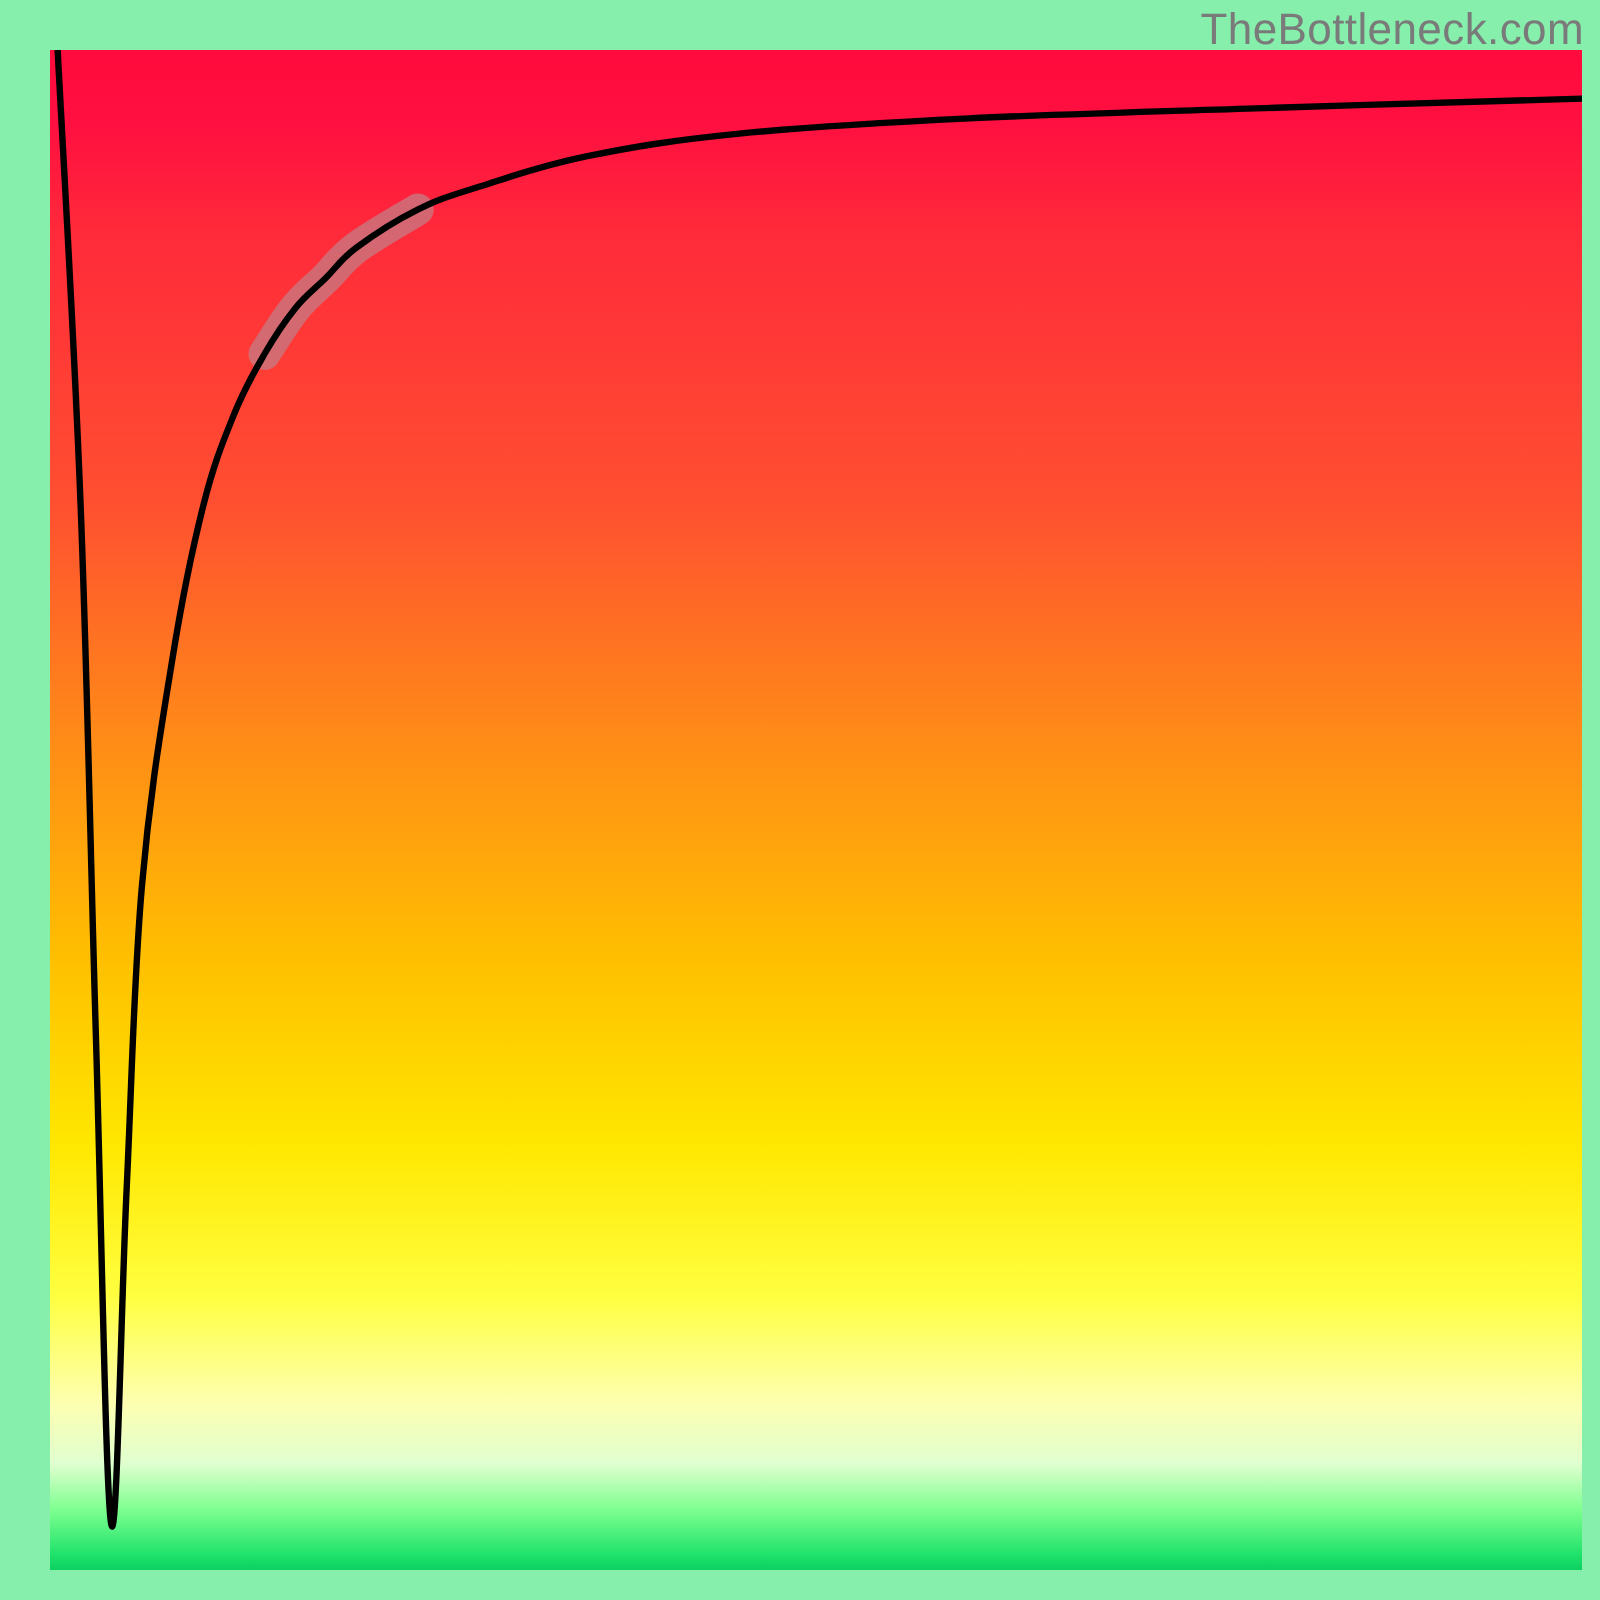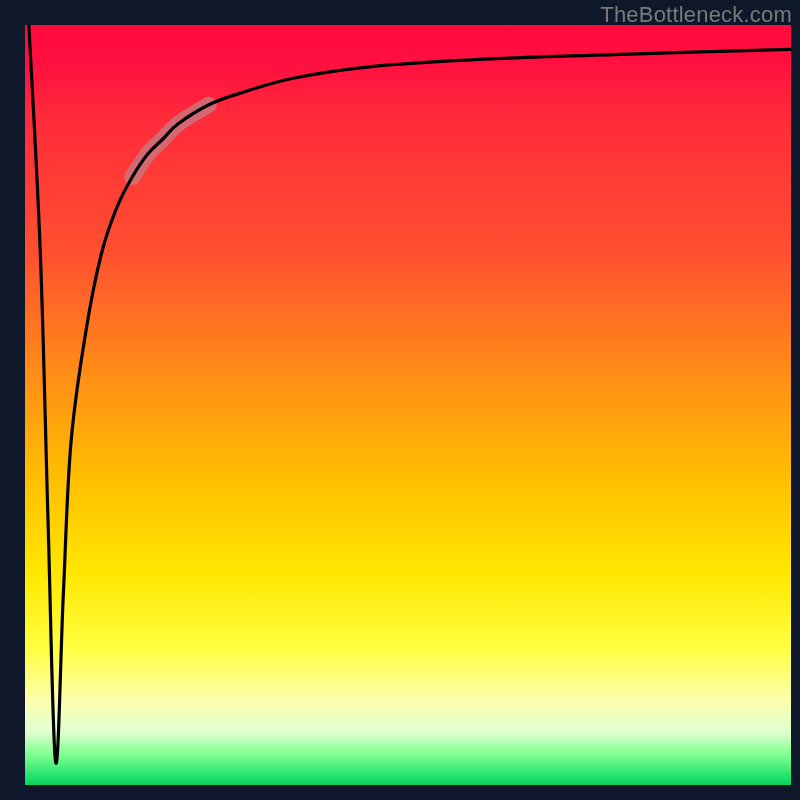--- a/index.html
+++ b/index.html
@@ -8,21 +8,21 @@
     width: 800px;
     height: 800px;
     background: #000;
     overflow: hidden;
     font-family: Arial, Helvetica, sans-serif;
   }
   .frame {
     position: relative;
     width: 800px;
     height: 800px;
-    background: #0f172a;
+    background: #86efac;
   }
   .watermark {
     position: absolute;
     top: 2px;
     right: 8px;
     color: #7a7a7a;
     font-size: 22px;
     font-weight: 400;
     letter-spacing: 0.2px;
     z-index: 10;

